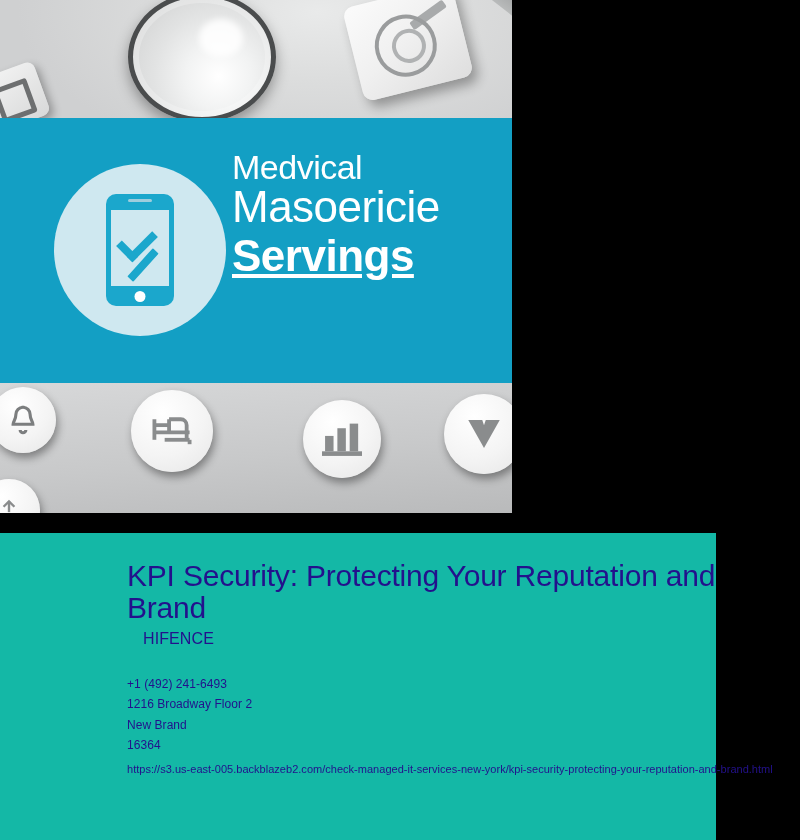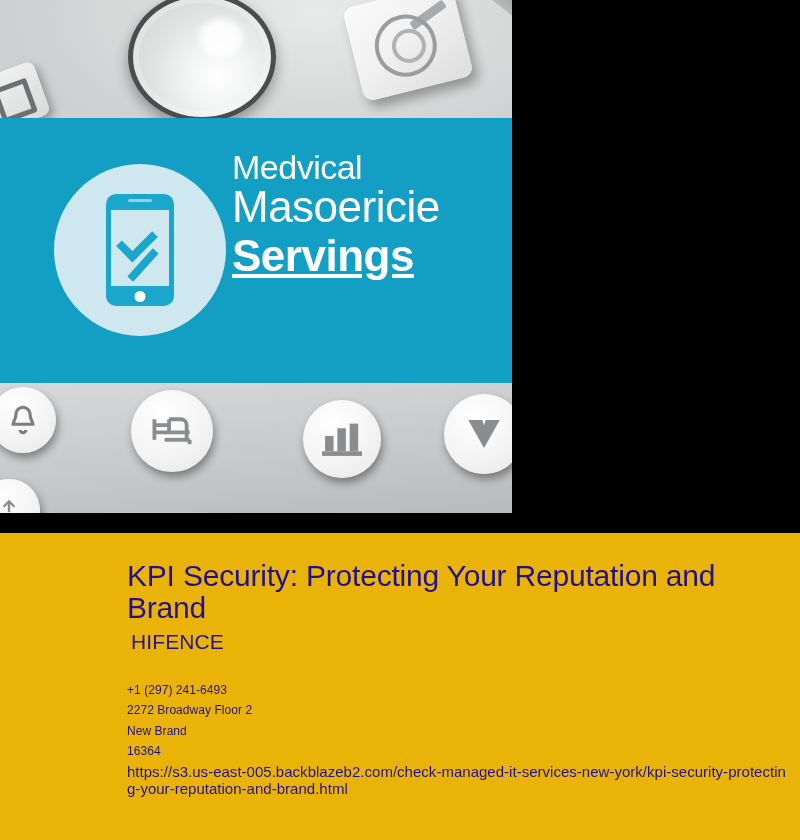--- a/index.html
+++ b/index.html
@@ -233,57 +233,57 @@
   .ic-bed    { left: 131px; top: 7px;  width: 82px; height: 82px; }
   .ic-chart  { left: 303px; top: 17px; width: 78px; height: 78px; }
   .ic-shield { left: 444px; top: 11px; width: 80px; height: 80px; }
   .ic-extra  { left: -22px; top: 96px; width: 62px; height: 62px; }
   .icon-circle svg { display: block; }
 
   
   .content-panel {
     position: absolute;
     left: 0; top: 533px;
-    width: 800px;
+    width: 716px;
     height: 307px;
-    background: #eab308;
+    background: #14b8a6;
   }
   .content-inner {
     position: absolute;
     left: 127px; top: 27px;
     width: 660px;
   }
   .page-title {
     margin: 0;
     font-size: 30px;
     font-weight: 400;
     line-height: 1.07;
     color: #23118C;
     letter-spacing: -0.2px;
     max-width: 600px;
   }
   .org-name {
-    margin: 6px 0 0 4px;
-    font-size: 21px;
+    margin: 6px 0 0 16px;
+    font-size: 16px;
     font-weight: 400;
     color: #23118C;
     letter-spacing: 0.1px;
   }
   .contact-block {
     margin-top: 26px;
   }
   .contact-line {
     font-size: 12px;
     color: #23118C;
     line-height: 1.68;
     letter-spacing: 0.05px;
   }
   .source-url {
-    margin-top: 2px;
-    font-size: 15px;
+    margin-top: 8px;
+    font-size: 11px;
     color: #23118C;
     letter-spacing: 0.02px;
     word-break: break-all;
   }
 </style>
 </head>
 <body>
 
 <div class="media-band">
 
@@ -370,22 +370,22 @@
 </div>
 
 <div class="content-panel">
   <div class="content-inner">
 
     <h1 class="page-title">KPI Security: Protecting Your Reputation and Brand</h1>
 
     <div class="org-name">HIFENCE</div>
 
     <div class="contact-block">
-      <div class="contact-line">+1 (297) 241-6493</div>
-      <div class="contact-line">2272 Broadway Floor 2</div>
+      <div class="contact-line">+1 (492) 241-6493</div>
+      <div class="contact-line">1216 Broadway Floor 2</div>
       <div class="contact-line">New Brand</div>
       <div class="contact-line">16364</div>
     </div>
 
     <div class="source-url">https://s3.us-east-005.backblazeb2.com/check-managed-it-services-new-york/kpi-security-protecting-your-reputation-and-brand.html</div>
 
   </div>
 </div>
 
 </body></html>

